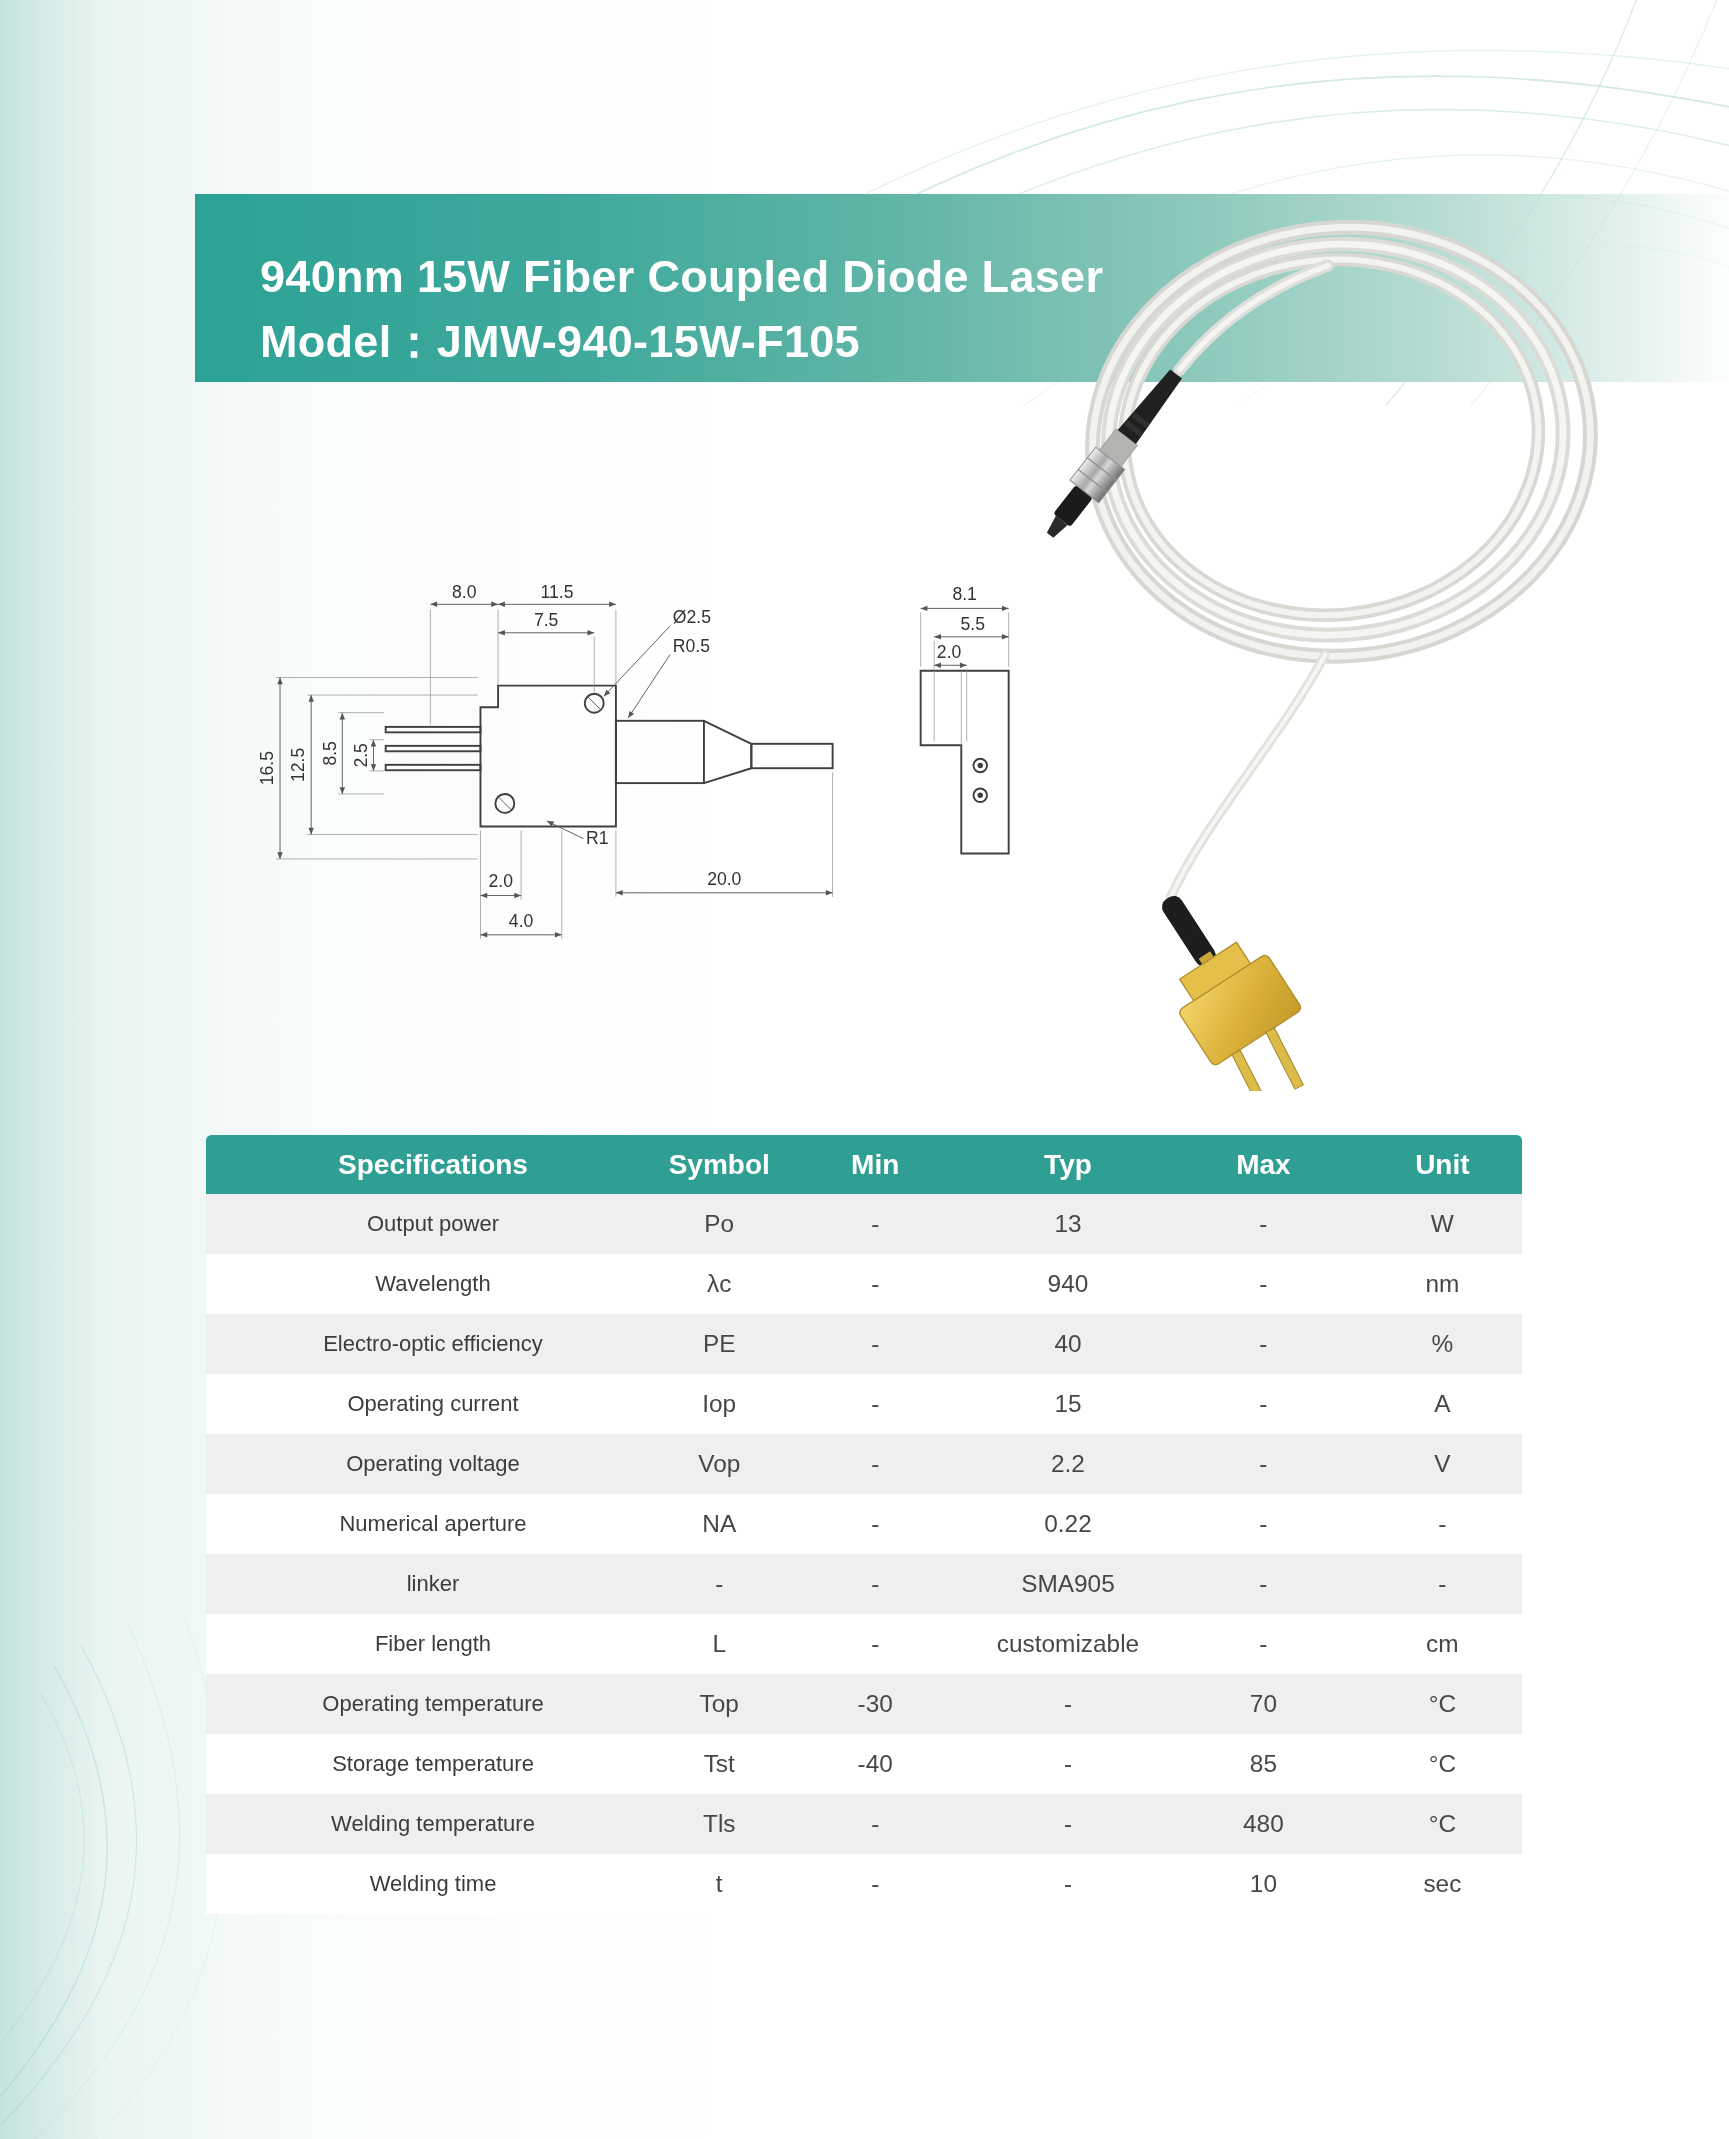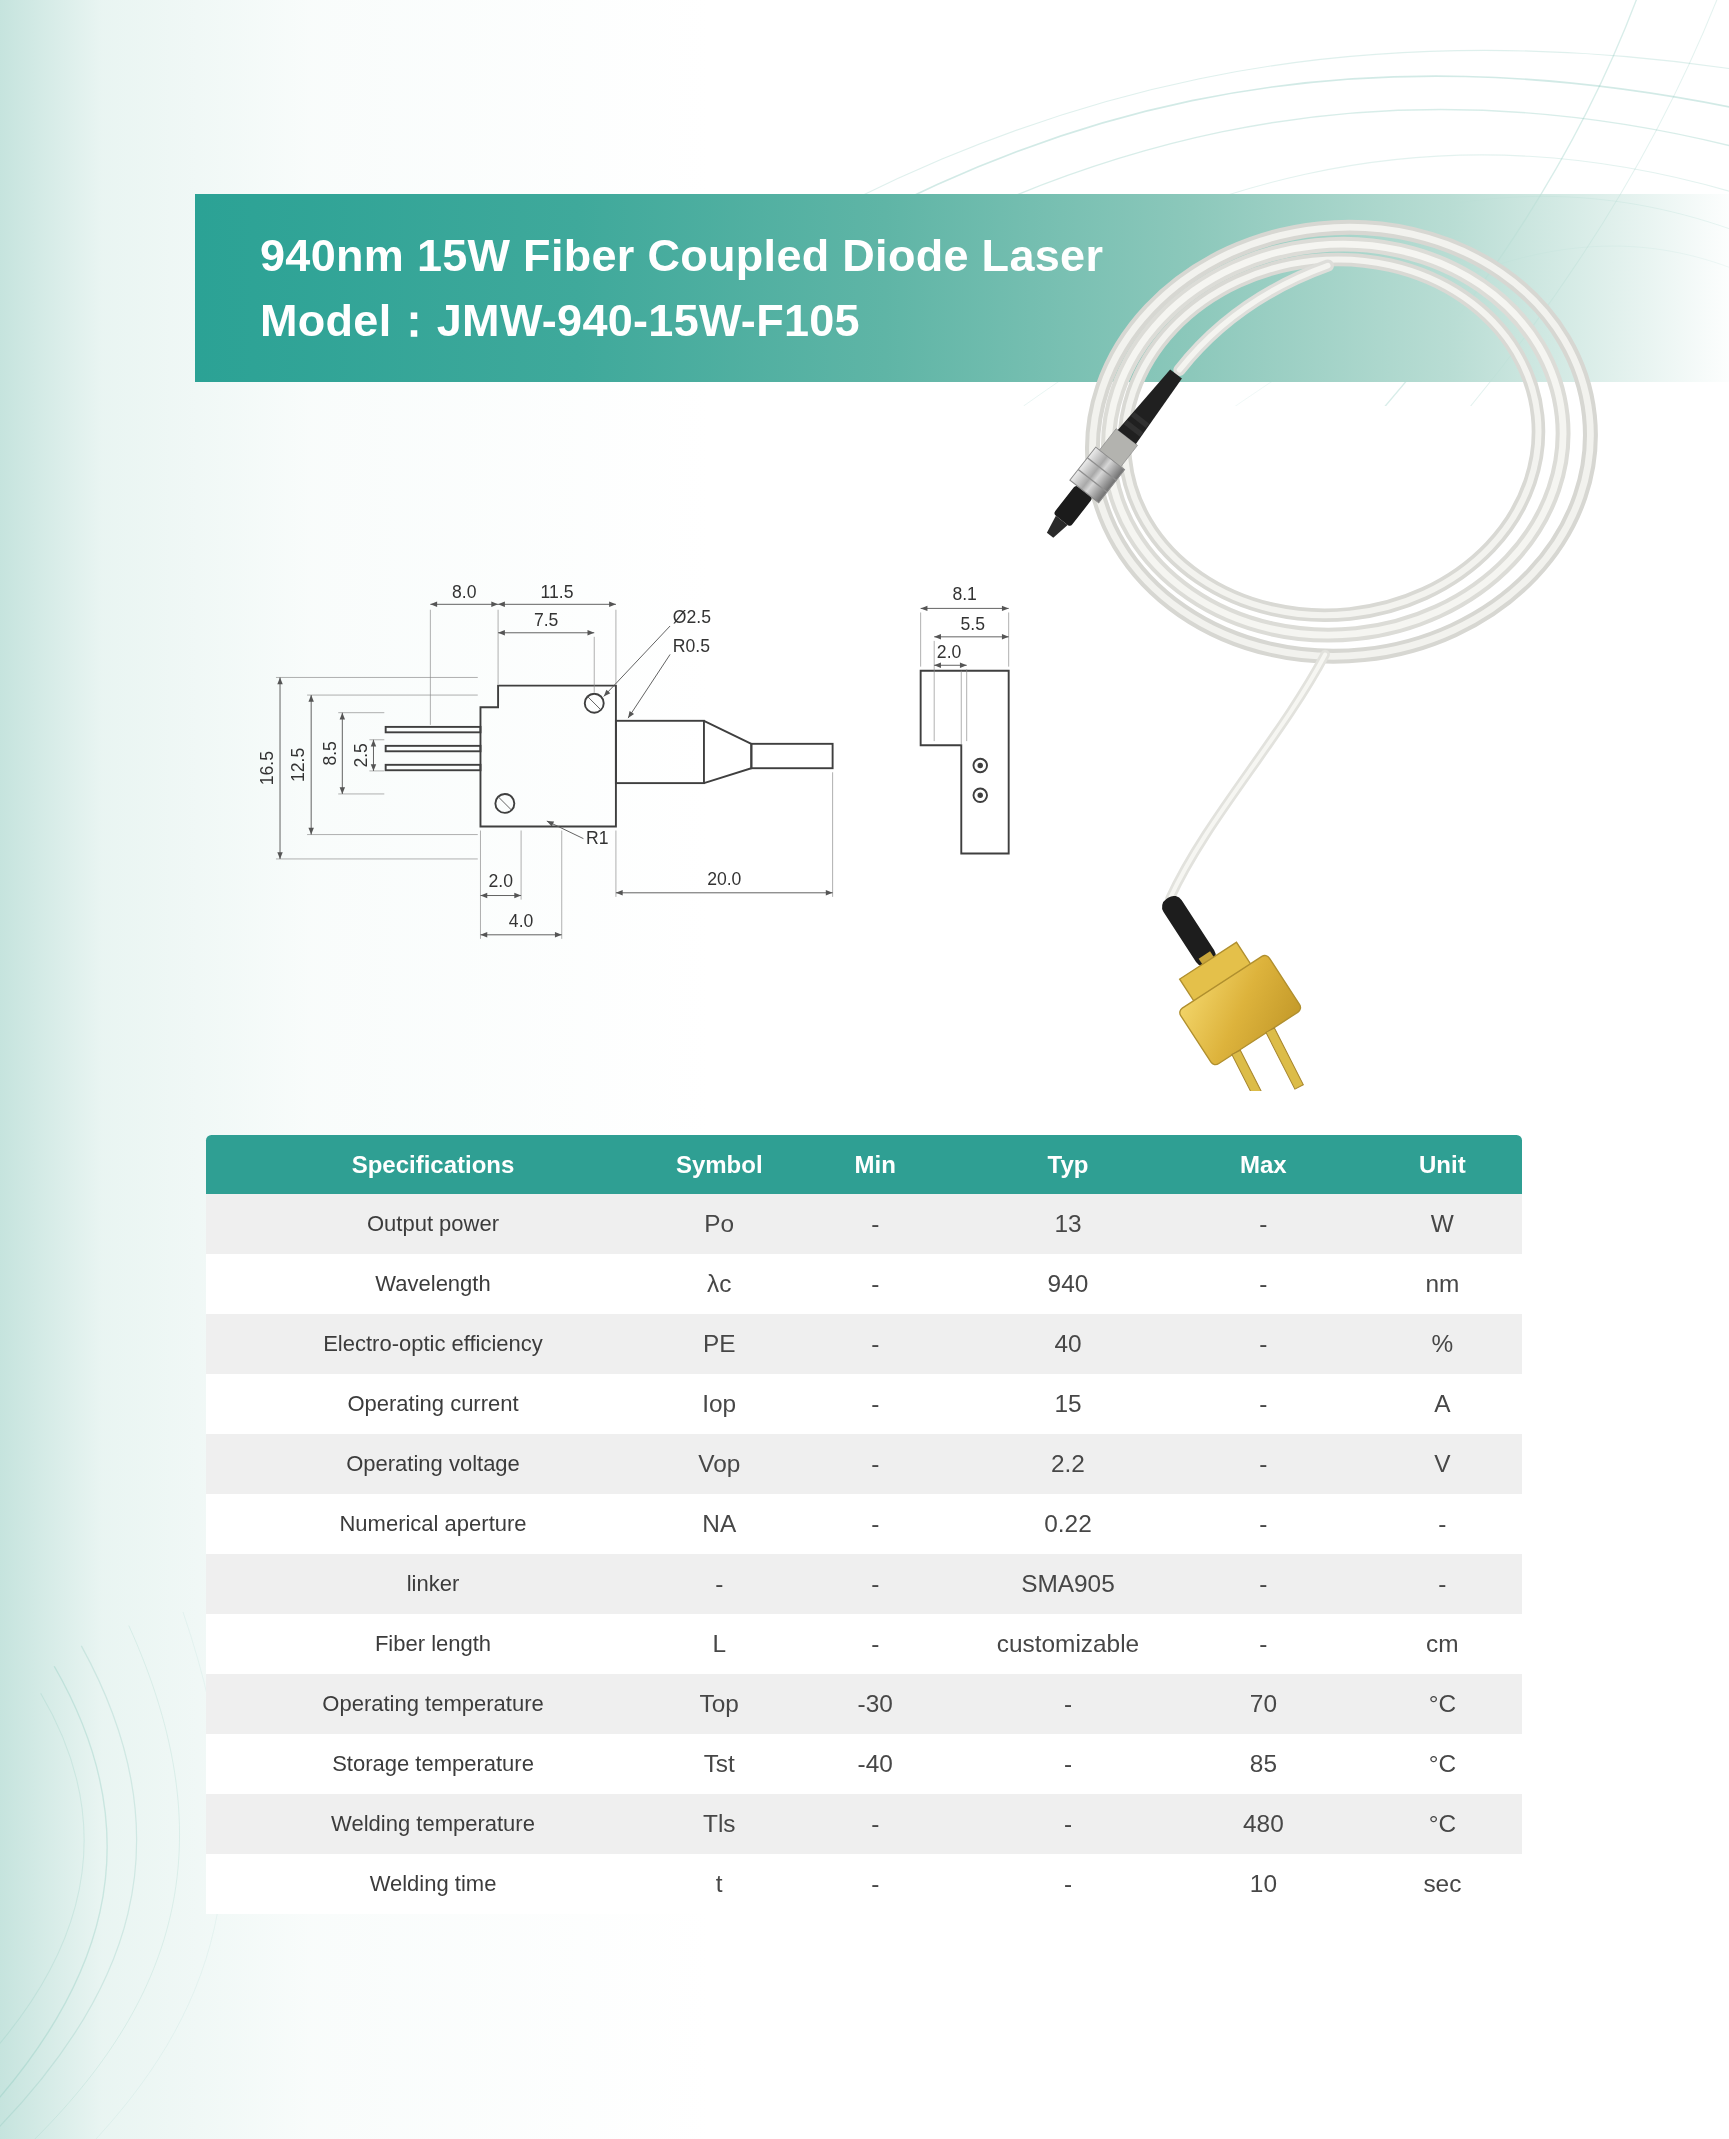--- a/index.html
+++ b/index.html
@@ -13,32 +13,32 @@
   }
   .swirl{position:absolute;z-index:0;}
   .swirl path{fill:none;stroke:#7fc3b7;}
   .swirl-top{left:732px;top:0;}
   .swirl-bottom{left:0;top:1551px;}
   .banner{
     position:absolute;left:195px;top:194px;width:1534px;height:188px;z-index:1;
     background:linear-gradient(90deg,#2ba295 0%,#3fa99b 25%,#5fb5a6 45%,#8cc8bb 65%,
       #b9ddd4 82%, rgba(222,240,235,0.08) 100%);
   }
-  .banner-inner{padding:28.5px 0 0 65px;}
+  .banner-inner{padding:28.5px 0 0 65px;margin-top:21px;}
   .banner-title{color:#ffffff;font-size:45px;font-weight:bold;line-height:1.45;letter-spacing:0.3px;}
   .photo{position:absolute;left:962px;top:176px;z-index:3;}
   .drawing{position:absolute;left:257px;top:569px;z-index:2;}
   .drawing text{font-size:26px;fill:#333333;}
   .drawing .obj{fill:none;stroke:#3f3f3f;stroke-width:2.8;}
   .drawing .dim{fill:none;stroke:#5a5a5a;stroke-width:1.4;}
   .drawing .ext{fill:none;stroke:#8a8a8a;stroke-width:1;}
   .spec-table-wrap{position:absolute;left:206px;top:1135px;width:1316px;z-index:2;}
   table{width:100%;border-collapse:collapse;table-layout:fixed;}
   thead th{
-    background:#2f9f93;color:#ffffff;font-size:24px;font-weight:bold;height:57px;text-align:center;
+    background:#2f9f93;color:#ffffff;font-size:28px;font-weight:bold;height:57px;text-align:center;
   }
   thead th:first-child{border-top-left-radius:5.4px;}
   thead th:last-child{border-top-right-radius:5.4px;}
   tbody td{height:58px;text-align:center;font-size:24.4px;color:#474747;vertical-align:middle;}
   tbody td.c0{font-size:22px;color:#3c3c3c;}
   tbody tr:nth-child(odd){background:#efefef;}
   tbody tr:nth-child(even){background:#ffffff;}
 </style>
 </head>
 <body>

